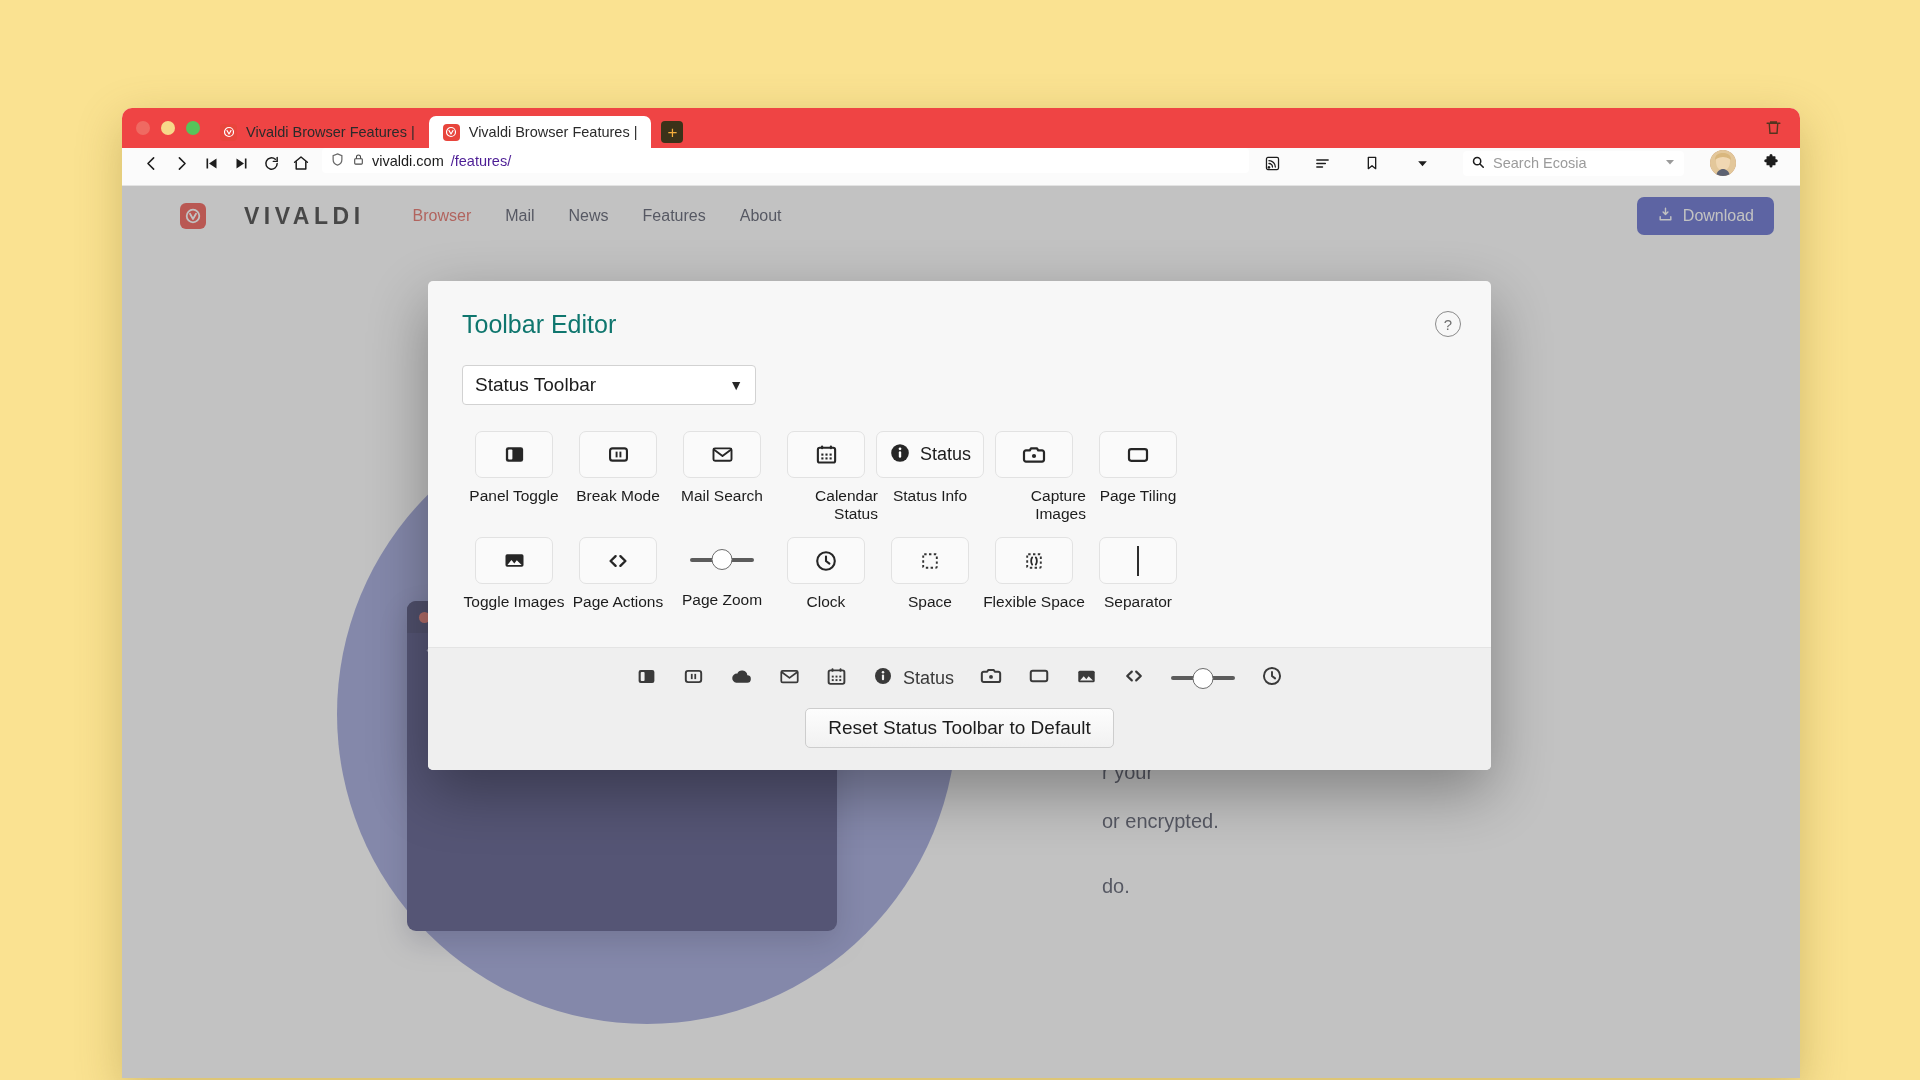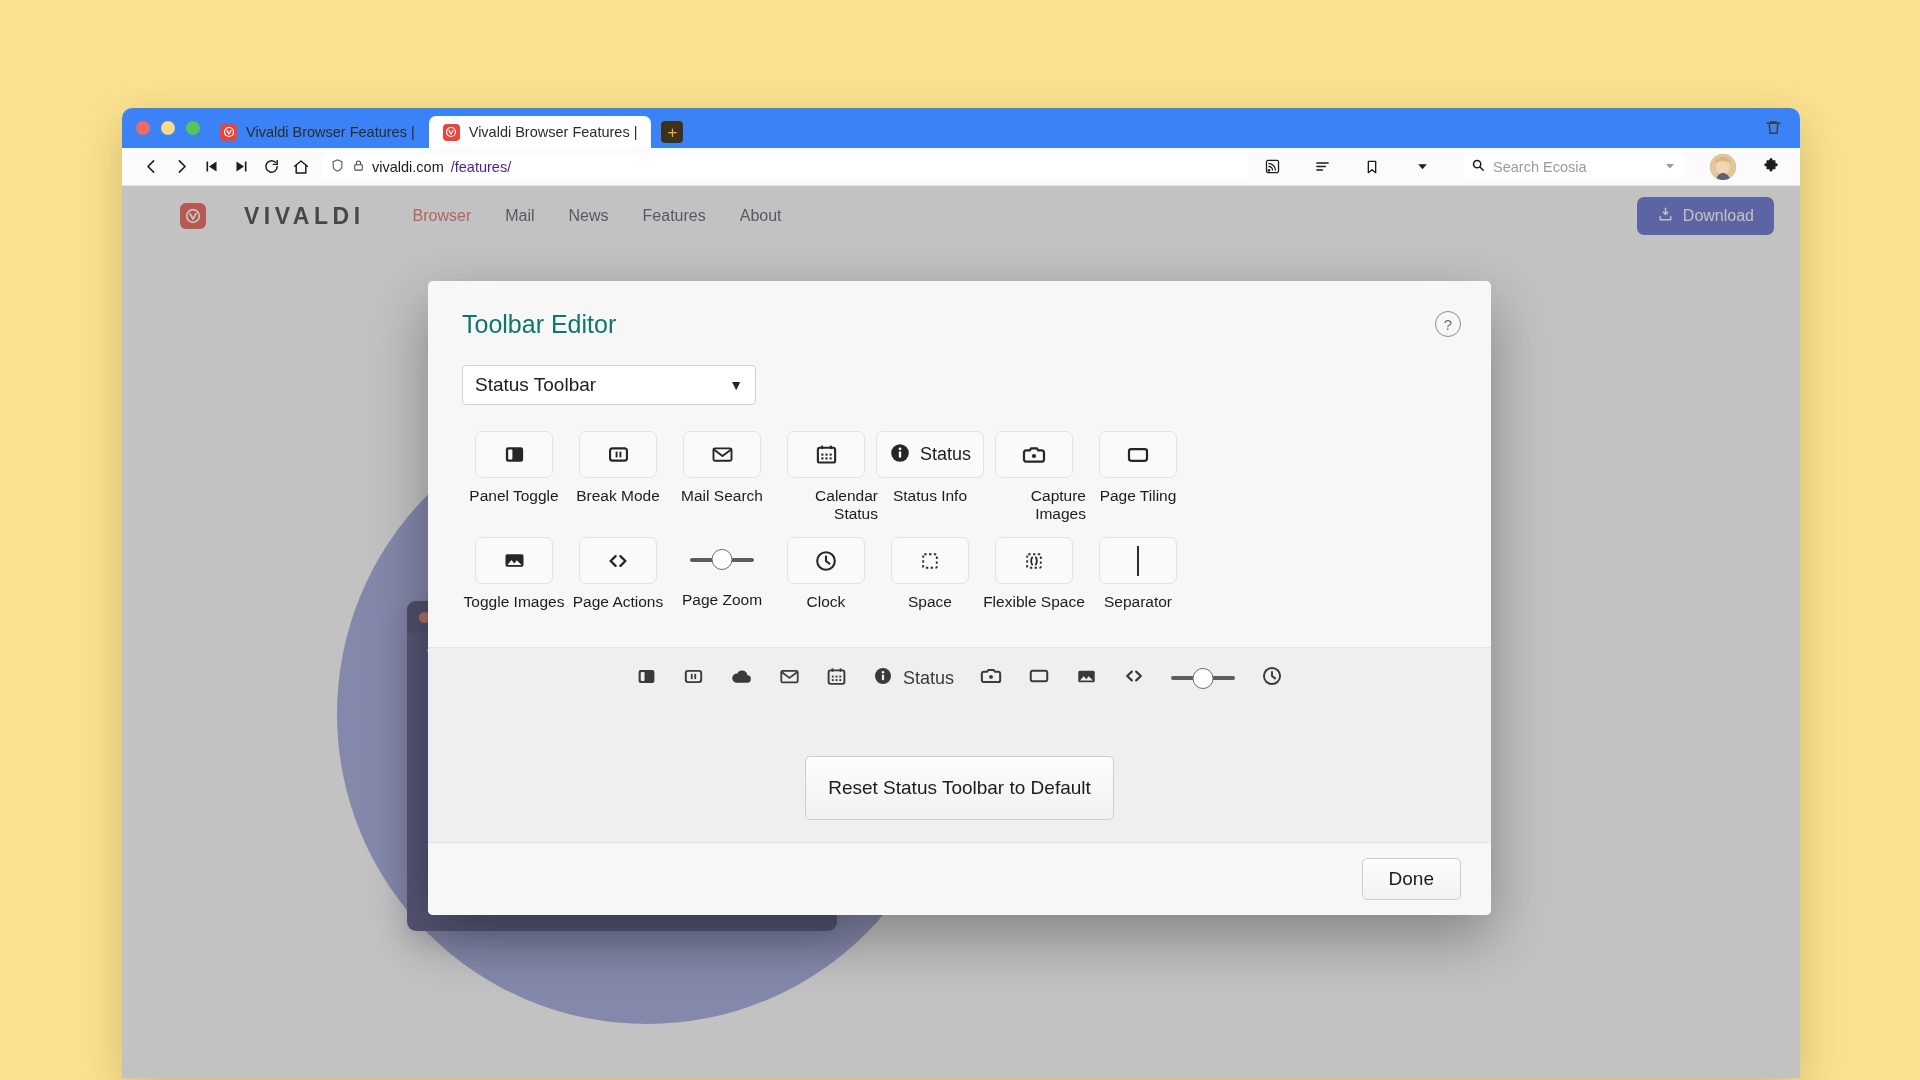--- a/index.html
+++ b/index.html
@@ -12,21 +12,21 @@
   .stage{position:relative;width:1920px;height:1080px;}
 
   
   .browser{
     position:absolute;left:122px;top:108px;width:1678px;height:970px;
     background:#ffffff;border-radius:10px 10px 0 0;
     box-shadow:0 14px 46px rgba(120,95,20,.30);
     overflow:hidden;
   }
   .tabbar{
-    position:relative;height:40px;background:#3b82f6;
+    position:relative;height:40px;background:#ef4444;
     display:flex;align-items:flex-end;padding-left:12px;
   }
   .traffic{position:absolute;left:14px;top:13px;display:flex;gap:11px;}
   .dot{width:14px;height:14px;border-radius:50%;}
   .dot.r{background:#ef6a62;}
   .dot.y{background:#f7d98a;}
   .dot.g{background:#57c45a;}
   .tab{
     height:32px;display:flex;align-items:center;gap:9px;
     padding:0 14px;border-radius:7px 7px 0 0;font-size:14.5px;color:#2b2b2b;
@@ -42,21 +42,21 @@
   .tab-label{overflow:hidden;text-overflow:ellipsis;}
   .newtab{
     width:22px;height:22px;border-radius:4px;background:#3b3219;
     display:flex;align-items:center;justify-content:center;
     margin:0 0 5px 10px;flex:none;color:#f5ae3c;font-size:17px;line-height:1;
   }
   .trash{position:absolute;right:18px;top:11px;color:#3b3219;opacity:.85;}
 
   
   .navbar{
-    height:37px;background:#fbfbfb;display:flex;align-items:center;
+    height:37px;background:#fbfbfb;display:flex;align-items:flex-start;
     padding:0 14px;gap:0;border-bottom:1px solid #e3e3e3;
   }
   .navicon{
     width:30px;height:30px;display:flex;align-items:center;justify-content:center;
     color:#1d1d1d;flex:none;
   }
   .urlfield{
     flex:1;height:25px;background:#fff;border-radius:4px;
     display:flex;align-items:center;gap:7px;padding:0 8px;margin-left:6px;
     font-size:14.5px;color:#1b1b1b;
@@ -152,21 +152,21 @@
   .cap{font-size:15.5px;color:#1c1c1c;text-align:right;line-height:18px;}
   .preview{
     border-top:1px solid #e4e4e4;background:#efefef;
     height:60px;display:flex;align-items:center;justify-content:center;gap:26px;
     color:#3a3a3a;
   }
   .pv-text{font-size:18px;color:#3a3a3a;}
   .reset-wrap{background:#efefef;padding:0 0 22px 0;display:flex;justify-content:center;}
   .reset-btn{
     background:linear-gradient(#fdfdfd,#f1f1f1);border:1px solid #cdcdcd;border-radius:5px;
-    height:38px;display:flex;align-items:center;padding:12px 22px;font-size:19px;color:#1c1c1c;margin-top:48px;
+    height:38px;display:flex;align-items:center;padding:0 22px;font-size:19px;color:#1c1c1c;
   }
   .dlg-foot{
     border-top:1px solid #e4e4e4;background:#f7f7f7;height:72px;
     display:flex;align-items:center;justify-content:flex-end;padding-right:30px;
   }
   .done-btn{
     background:linear-gradient(#fdfdfd,#f2f2f2);border:1px solid #cdcdcd;border-radius:5px;
     height:40px;display:flex;align-items:center;padding:0 26px;font-size:19px;color:#1c1c1c;
   }
   .slider{display:flex;align-items:center;width:64px;position:relative;}
@@ -634,17 +634,14 @@
       <span><svg width="22" height="22" viewBox="0 0 24 24" fill="none" stroke="#3a3a3a" stroke-width="2.1">
             <circle cx="12" cy="12" r="8.8"></circle>
             <path d="M12 7.6V12l3.4 2.6" stroke-linecap="round"></path>
           </svg></span>
     </div>
 
     <div class="reset-wrap">
       <div class="reset-btn">Reset Status Toolbar to Default</div>
     </div>
 
-    <div class="dlg-foot">
-      <div class="done-btn">Done</div>
-    </div>
   </div>
 </div>
 
 </body></html>

